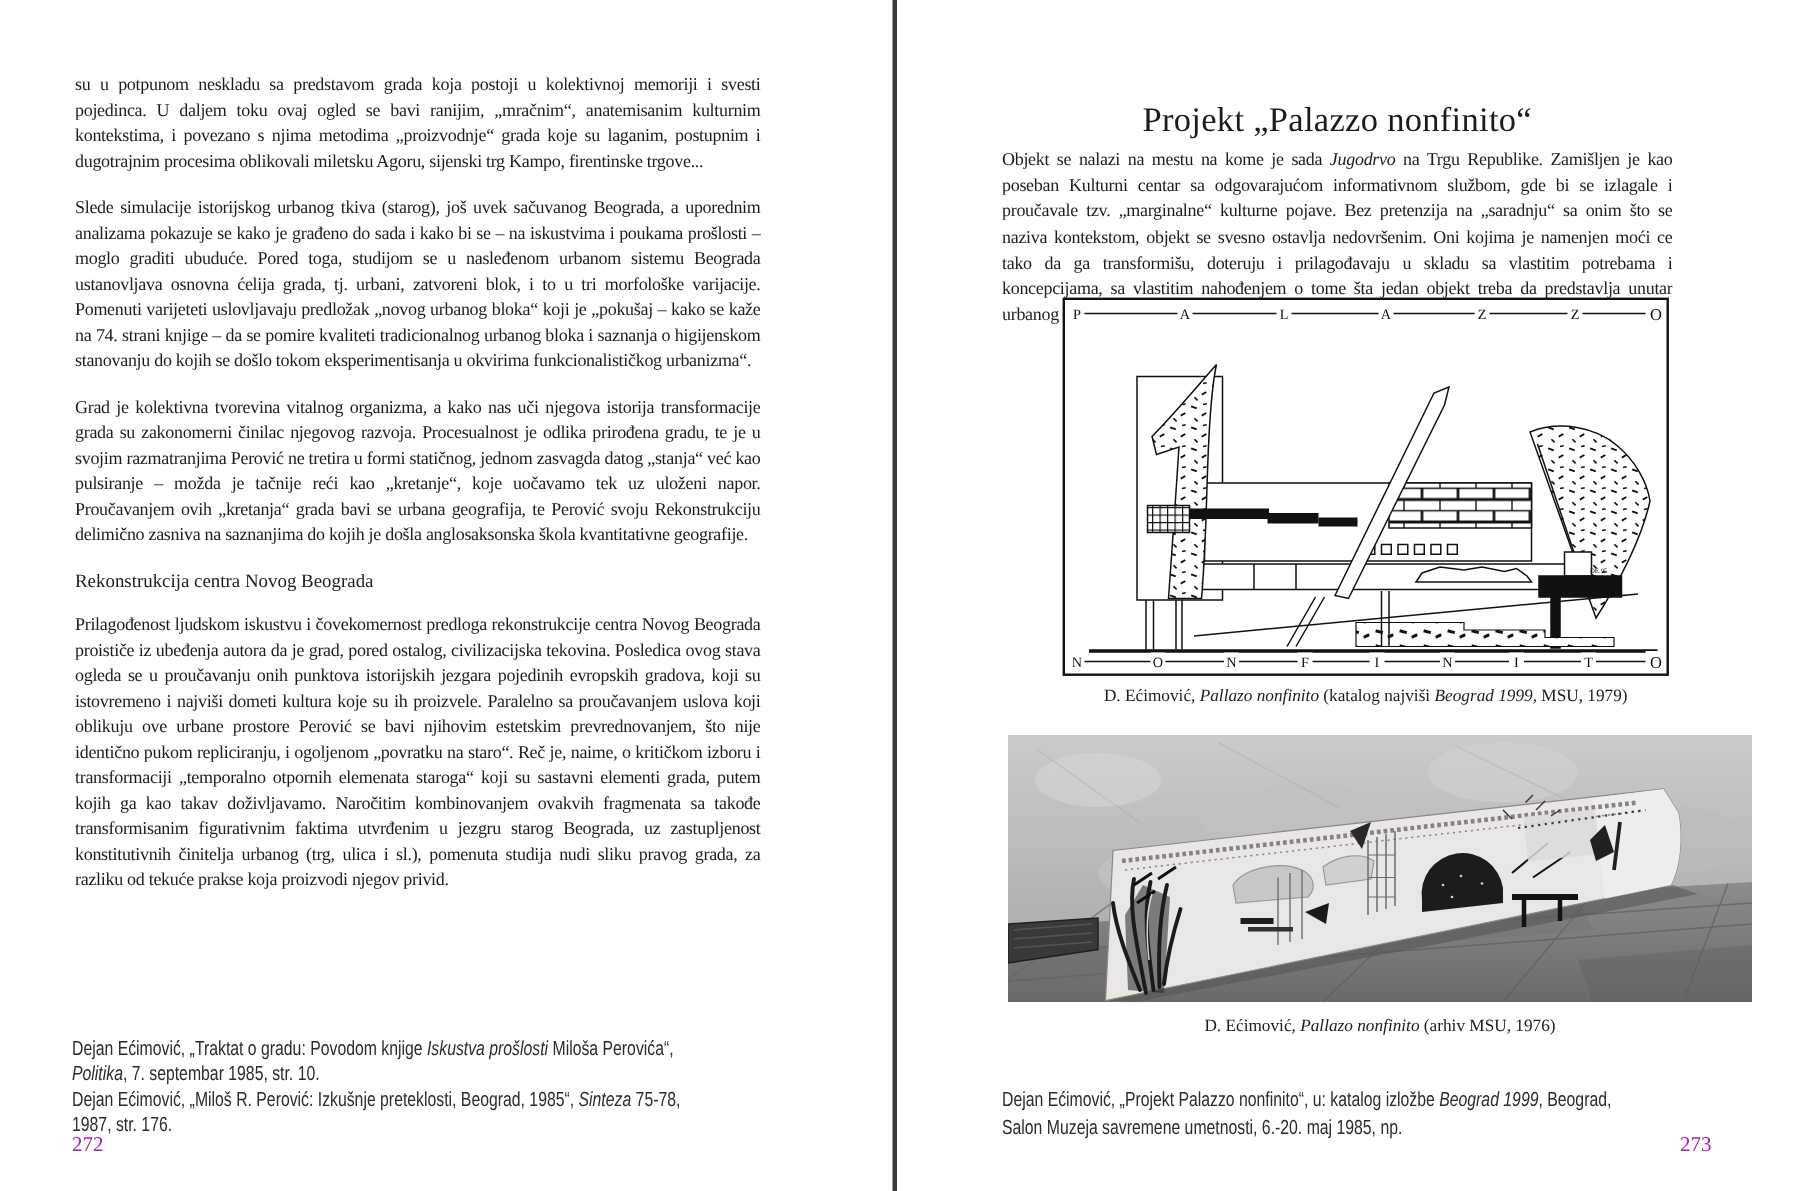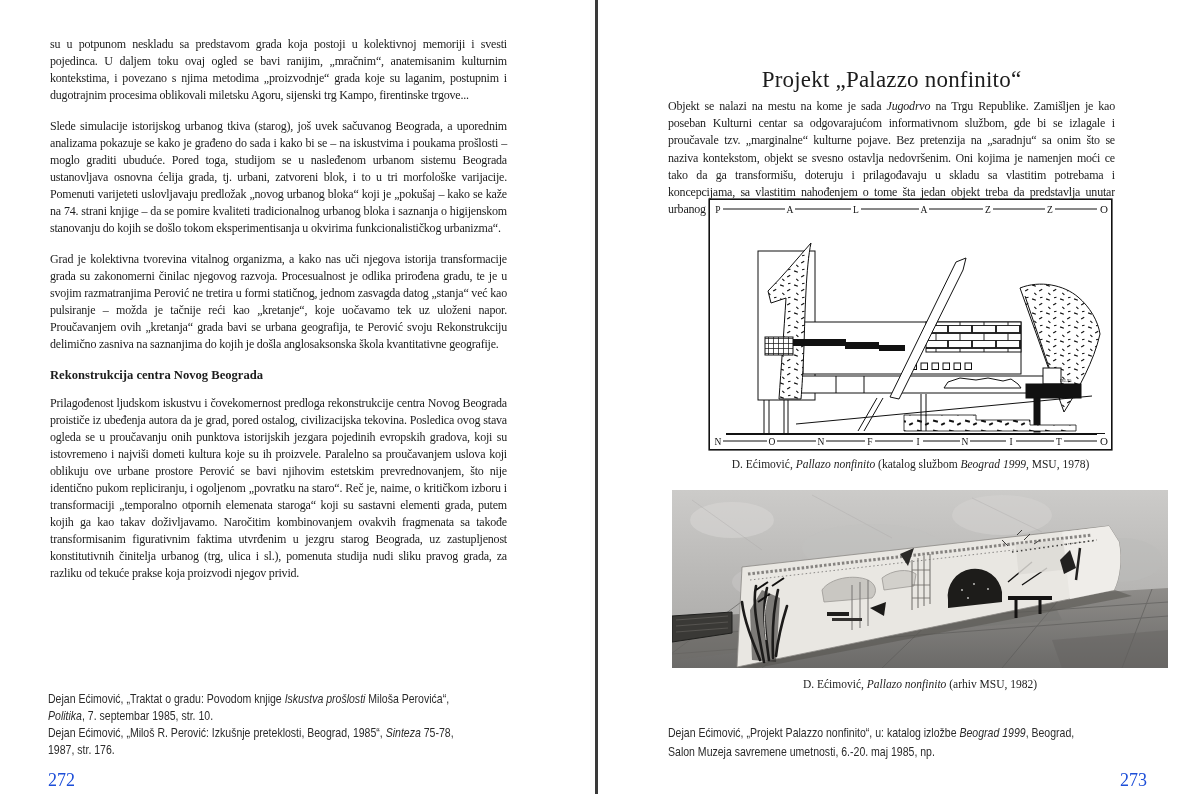--- a/index.html
+++ b/index.html
@@ -3,26 +3,26 @@
 <meta charset="utf-8">
 <style>
   html,body{margin:0;padding:0;}
   body{
     width:1200px;height:794px;position:relative;background:#ffffff;
     font-family:"Liberation Serif", serif;color:#1c1c1c;overflow:hidden;
   }
   .divider{position:absolute;left:595px;top:0;width:3px;height:794px;background:#3a3a3a;}
   
   .left-col{position:absolute;left:50px;top:36px;width:457px;}
-  .body-p{font-size:12px;line-height:17px;letter-spacing:-0.2px;text-align:justify;margin:0 0 14px 0;}
-  .section-h{font-size:12.6px;line-height:17px;font-weight:bold;margin:12px 0 11px 0;}
+  .body-p{font-size:12px;line-height:17px;letter-spacing:-0.2px;text-align:justify;margin:12px 0 14px 0;}
+  .section-h{font-size:12.6px;line-height:17px;font-weight:normal;margin:12px 0 11px 0;}
   .footnotes{position:absolute;left:48px;top:690px;width:640px;
     font-family:"Liberation Sans", sans-serif;font-size:13.5px;line-height:17px;color:#2b2b2b;
     transform:scaleX(0.78);transform-origin:0 0;}
-  .pagenum{position:absolute;font-size:18px;color:#1d4ed8;margin-top:14px;}
+  .pagenum{position:absolute;font-size:14px;color:#a21caf;}
   .pn-left{left:48px;top:756px;}
   .pn-right{left:1120px;top:756px;width:60px;text-align:left;}
   
   .r-title{position:absolute;left:668px;top:24px;width:447px;text-align:center;
     font-size:23px;line-height:30px;letter-spacing:0.2px;margin-top:41px;}
   .r-intro{position:absolute;left:668px;top:86px;width:447px;font-size:12px;line-height:17.2px;
     letter-spacing:-0.2px;text-align:justify;max-height:124px;overflow:hidden;}
   .drawing-wrap{position:absolute;left:708px;top:198px;width:405px;height:253px;}
   .caption{position:absolute;font-size:11.5px;color:#1c1c1c;text-align:center;}
   .cap1{left:668px;top:458px;width:485px;}
@@ -166,21 +166,21 @@
       <text x="210" y="246.5">I</text>
       <text x="257" y="246.5">N</text>
       <text x="303" y="246.5">I</text>
       <text x="351" y="246.5">T</text>
       <text x="396" y="247" font-size="11">O</text>
     </g>
   </g>
 </svg>
 </div>
 
-<div class="caption cap1"><span>D. Ećimović, </span><span class="it">Pallazo nonfinito</span><span> (katalog službom </span><span class="it">Beograd 1999</span><span>, MSU, 1978)</span></div>
+<div class="caption cap1"><span>D. Ećimović, </span><span class="it">Pallazo nonfinito</span><span> (katalog najviši </span><span class="it">Beograd 1999</span><span>, MSU, 1979)</span></div>
 
 <div class="photo-wrap">
 <svg viewBox="0 0 496 178" width="496" height="178">
   <defs>
     <linearGradient id="wallg" x1="0" y1="0" x2="0" y2="1">
       <stop offset="0" stop-color="#cccbc9"></stop>
           <stop offset="1" stop-color="#b0afad"></stop>
     </linearGradient>
     <linearGradient id="floorg" x1="0" y1="0" x2="0" y2="1">
       <stop offset="0" stop-color="#8e8c89"></stop>
@@ -247,20 +247,20 @@
       <rect x="345" y="52" width="48" height="30" fill="#dddbd6" opacity="0.85" transform="rotate(-6 369 67)"></rect>
       <path d="M340,62 L425,50" stroke="#3c3b39" stroke-width="1.5" stroke-dasharray="1.5,3" fill="none"></path>
       <path d="M352,50 L358,44 M362,54 L368,50 M345,45 L350,40 M336,56 L330,50" stroke="#3c3b39" stroke-width="1" fill="none"></path>
       <polygon points="388,70 398,60 404,78 392,84" fill="#222120"></polygon>
       <path d="M408,58 L404,90" stroke="#222120" stroke-width="2.5" fill="none"></path>
     </g>
   </g>
 </svg>
 </div>
 
-<div class="caption cap2"><span>D. Ećimović, </span><span class="it">Pallazo nonfinito</span><span> (arhiv MSU, 1982)</span></div>
+<div class="caption cap2"><span>D. Ećimović, </span><span class="it">Pallazo nonfinito</span><span> (arhiv MSU, 1976)</span></div>
 
 <div class="bib">
   <span>Dejan Ećimović, „Projekt Palazzo nonfinito“, u: katalog izložbe </span><span class="it">Beograd 1999</span><span>, Beograd,</span><br>
   <span>Salon Muzeja savremene umetnosti, 6.-20. maj 1985, np.</span>
 </div>
 
 <div class="pagenum pn-right">273</div>
 
 </body></html>

